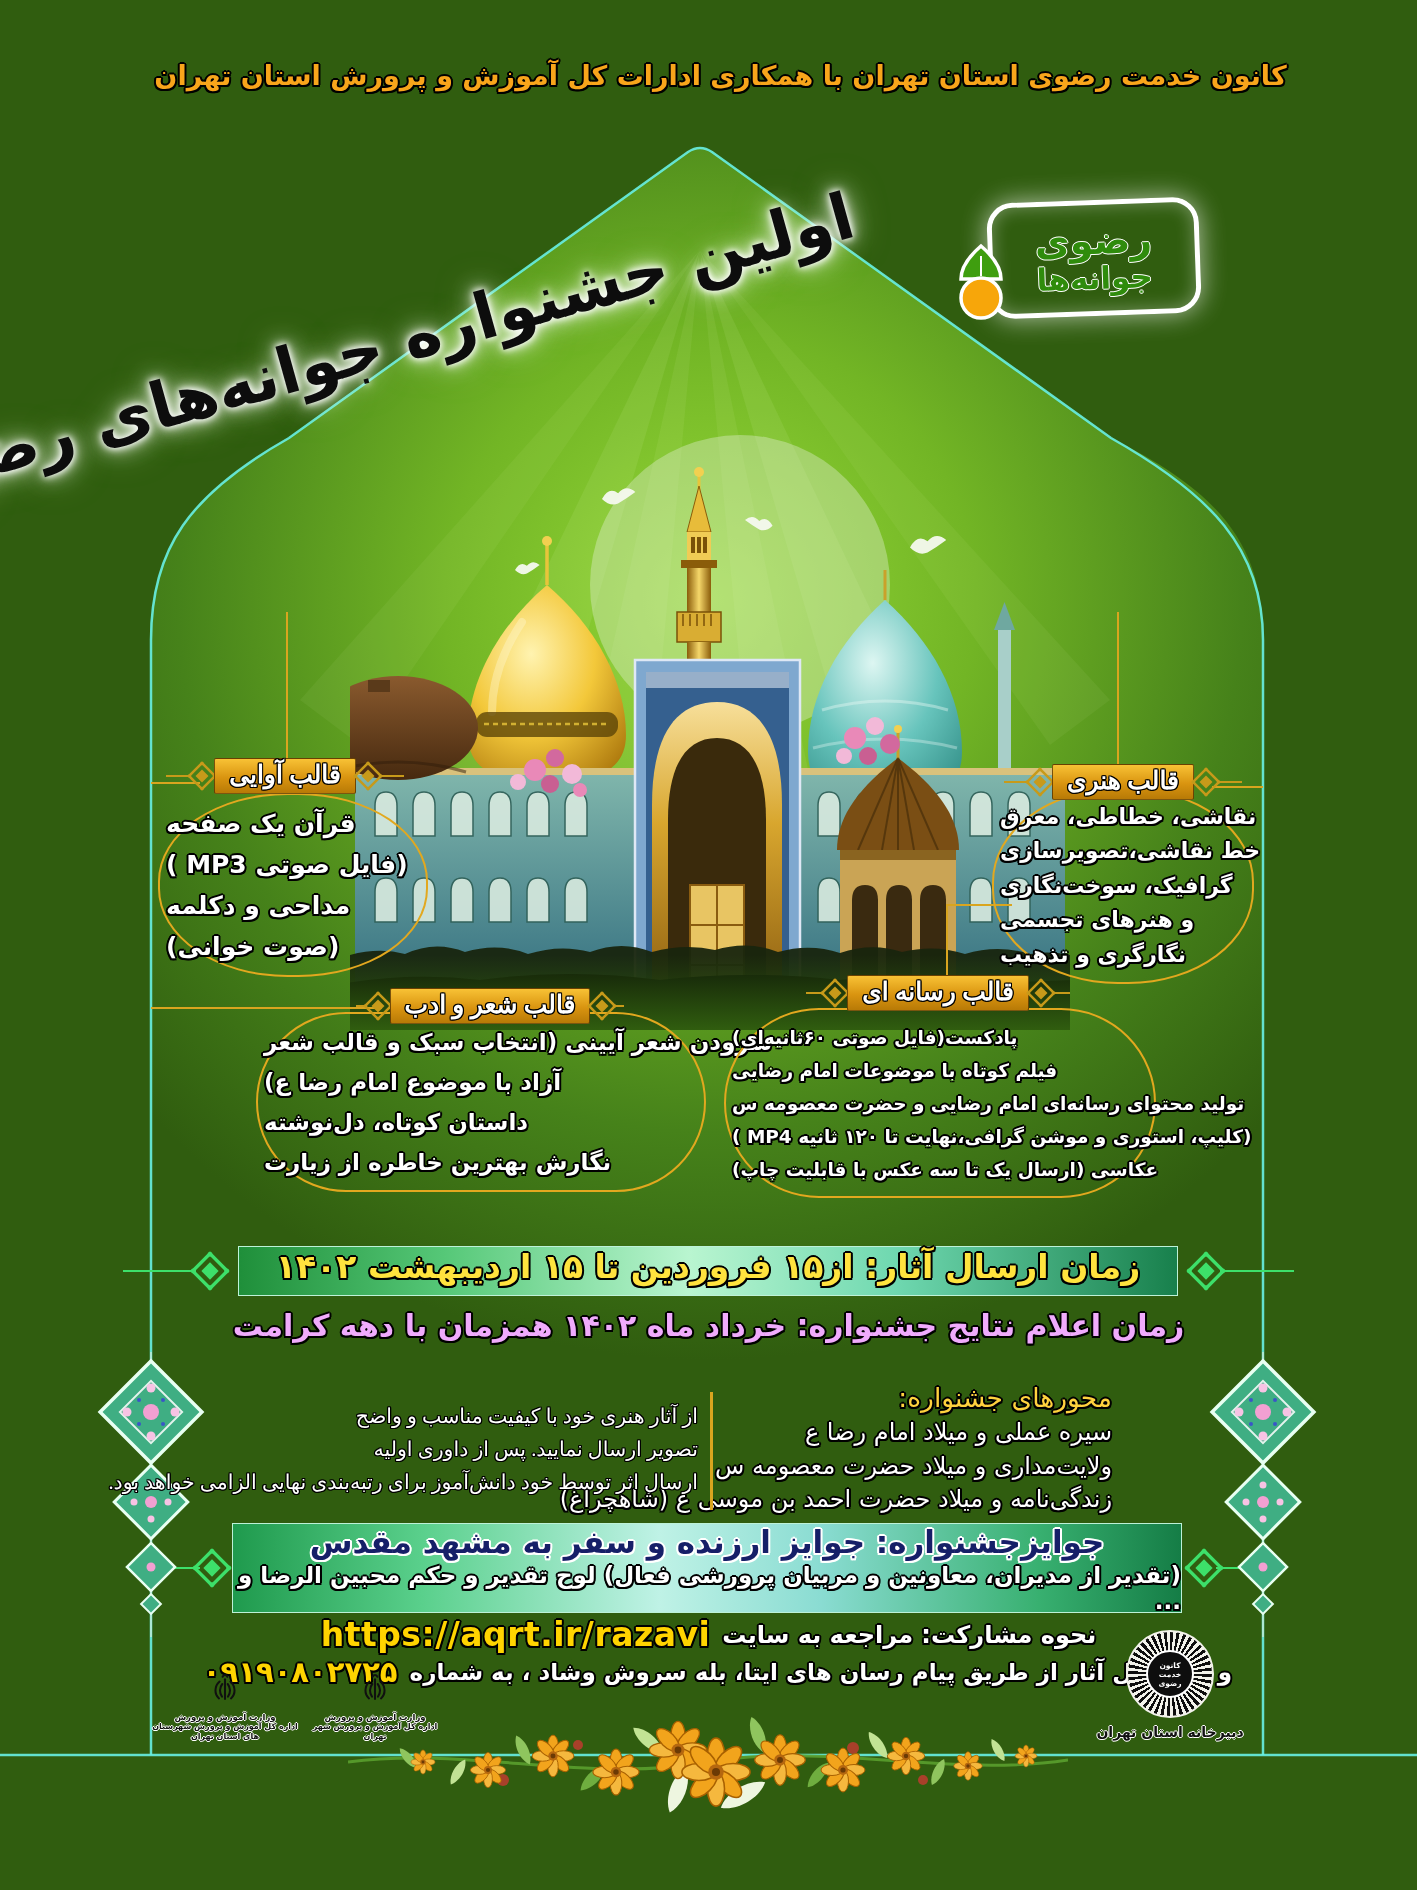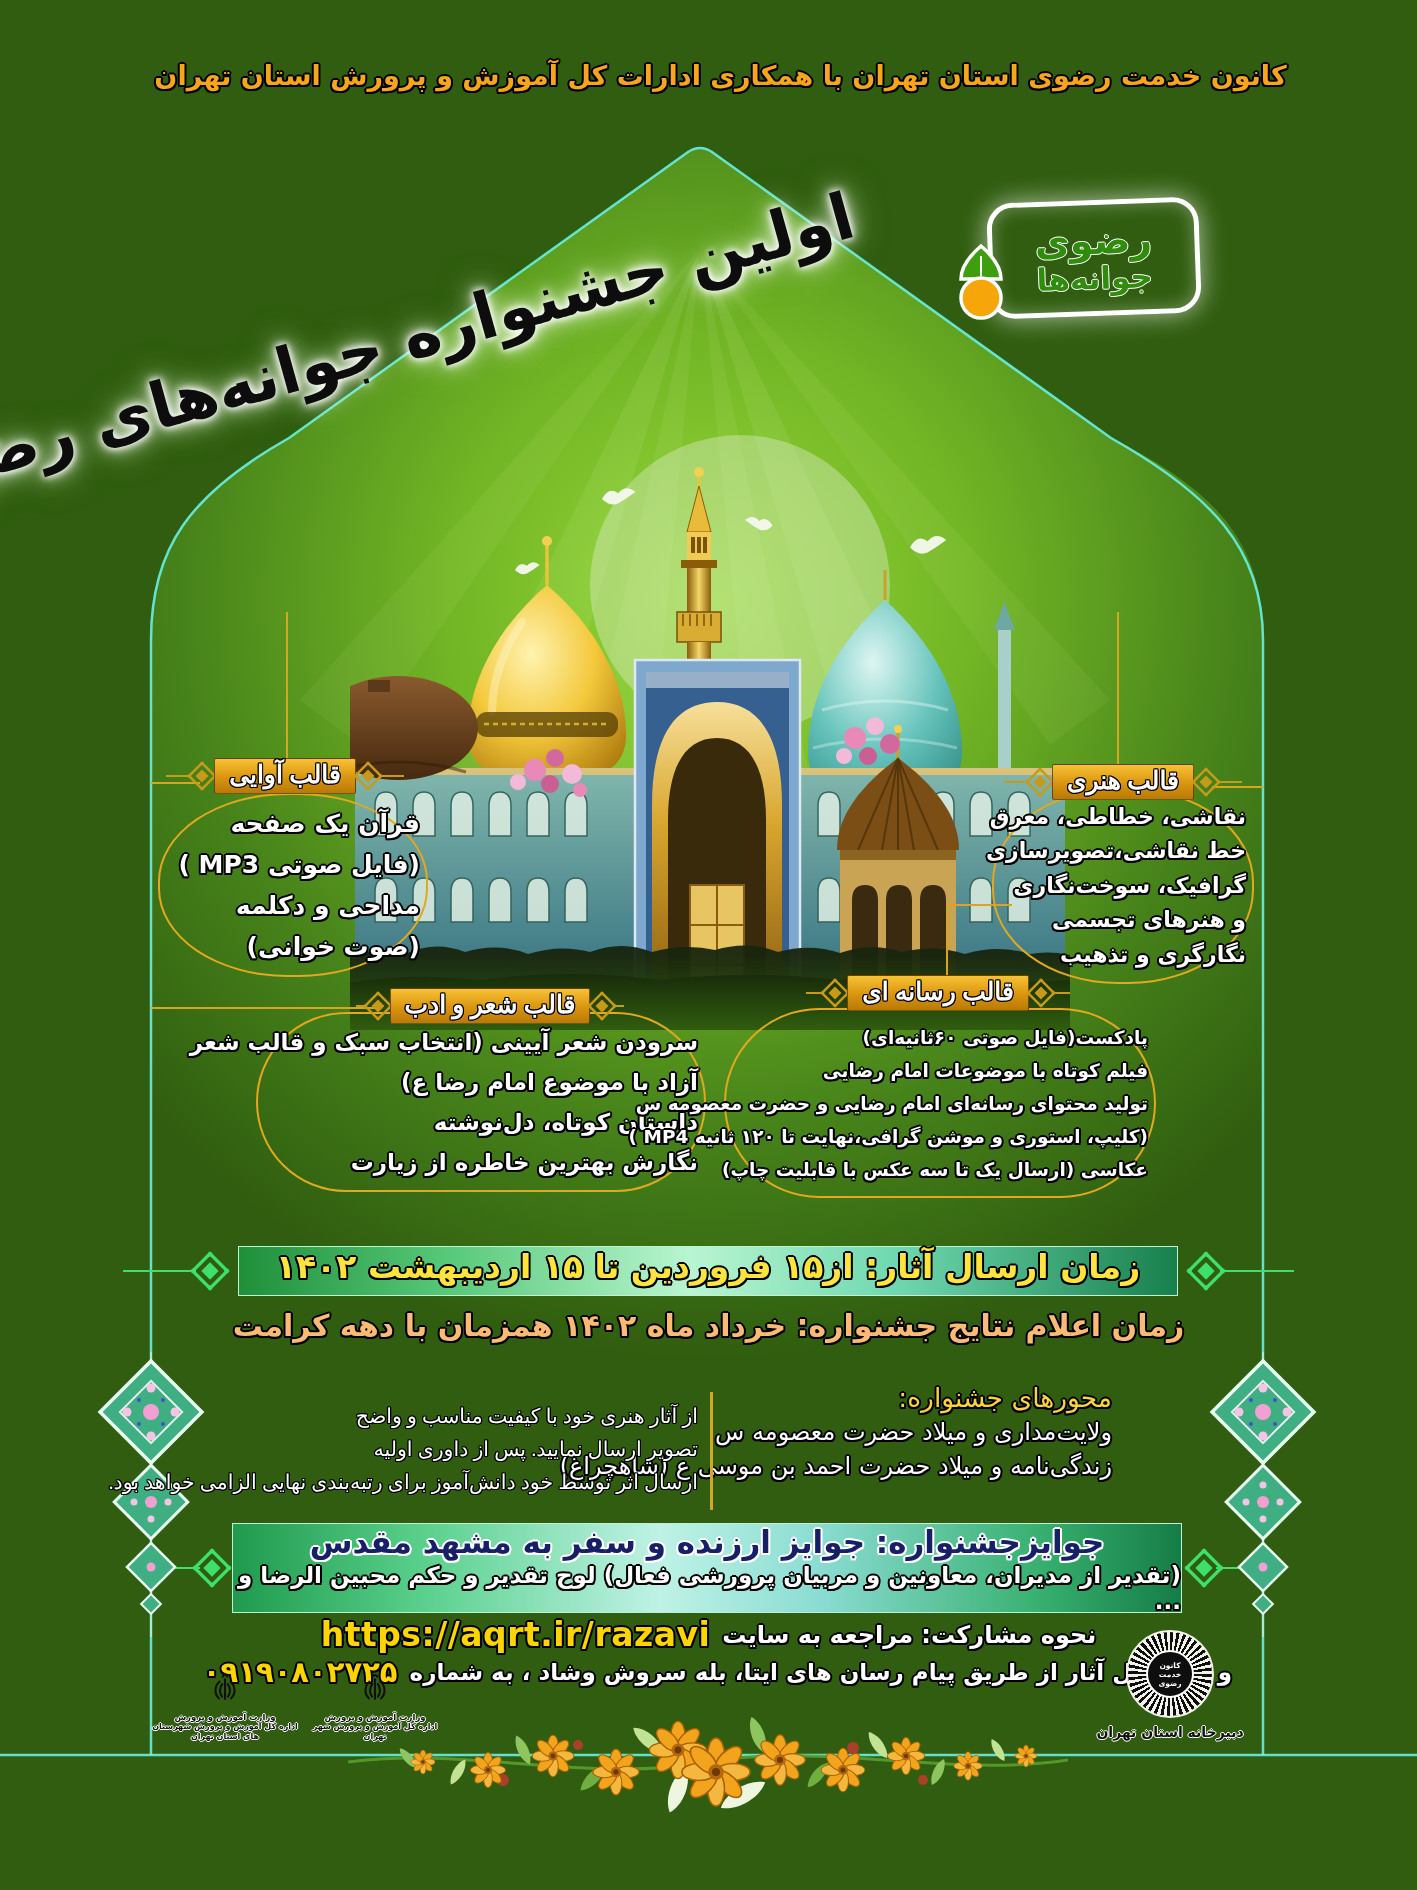--- a/index.html
+++ b/index.html
@@ -37,38 +37,38 @@
 
   
   .label-row { position:absolute; z-index:7; display:flex; align-items:center; justify-content:center; }
   .stub { width:24px; height:2px; background:#c79a1a; }
   .knot { width:30px; height:30px; color:#c79a1a; flex:0 0 auto; margin:0 -3px; }
   .cat-label { background:linear-gradient(180deg,#f8c235,#d99410 55%,#b87a06);
     border:1px solid rgba(70,40,0,.7); color:#fff; font-size:25px; padding:1px 14px 4px;
     white-space:nowrap; border-radius:2px; }
   .oval { position:absolute; z-index:6; border:2px solid #e2a81f; }
   .oval .txt { position:absolute; inset:6px; display:flex; flex-direction:column; justify-content:center;
-    align-items:flex-start; text-align:center; color:#fff; }
+    align-items:flex-end; text-align:center; color:#fff; }
   .oval .txt div { white-space:nowrap; }
   #oval-avaei  { left:158px; top:793px; width:270px; height:184px; border-radius:48%; }
   #oval-avaei .txt div  { font-size:25px; line-height:41px; }
   #oval-honari { left:992px; top:788px; width:262px; height:196px; border-radius:48%; }
   #oval-honari .txt div { font-size:22px; line-height:34.5px; }
   #oval-sher   { left:256px; top:1012px; width:450px; height:180px; border-radius:90px; }
   #oval-sher .txt div   { font-size:23px; line-height:40px; }
   #oval-resane { left:724px; top:1008px; width:432px; height:190px; border-radius:95px; }
   #oval-resane .txt div { font-size:18.5px; line-height:33px; }
 
   
   .date-band { position:absolute; z-index:7; left:238px; top:1246px; width:940px; height:50px;
     background:linear-gradient(90deg,#1f8f3a,#56c878 22%,#b9f5d0 48%,#6fd8b0 70%,#18804c);
     border:1px solid #bdf2d8; display:flex; align-items:flex-start; justify-content:center; }
   .date-band div { font-size:33px; color:#ffe33e; }
   .results-line { position:absolute; z-index:7; left:0; top:1308px; width:100%; text-align:center;
-    font-size:30px; color:#fdba74; }
+    font-size:30px; color:#f0abfc; }
 
   
   .axes-right { position:absolute; z-index:7; left:600px; top:1380px; width:512px; text-align:right; direction:rtl; }
   .axes-right .hd { font-size:26.5px; color:#ffd23e; line-height:36px; white-space:nowrap; }
   .axes-right .it { font-size:24px; color:#fff; line-height:33.5px; white-space:nowrap; }
   .axes-note { position:absolute; z-index:7; right:719px; top:1400px; width:560px; text-align:right; direction:rtl; }
   .axes-note div { font-size:20.5px; color:#fff; line-height:33px; white-space:nowrap; }
   .axes-divider { position:absolute; z-index:7; left:710px; top:1392px; width:2.5px; height:118px; background:#d9a51f; }
 
   
@@ -535,20 +535,21 @@
   </div>
 
   <div class="date-band">
     <div class="fa ob">زمان ارسال آثار: از۱۵ فروردین تا ۱۵ اردیبهشت ۱۴۰۲</div>
   </div>
 
   <div class="results-line fa ob">زمان اعلام نتایج جشنواره: خرداد ماه ۱۴۰۲ همزمان با دهه کرامت</div>
 
   <div class="axes-right">
     <div class="hd ob">محورهای جشنواره:</div>
+    <div class="it ob">سیره عملی و میلاد امام رضا ع</div>
     <div class="it ob">ولایت‌مداری و میلاد حضرت معصومه س</div>
     <div class="it ob">زندگی‌نامه و میلاد حضرت احمد بن موسی ع (شاهچراغ)</div>
   </div>
   <div class="axes-divider"></div>
   <div class="axes-note">
     <div class="obs">از آثار هنری خود با کیفیت مناسب و واضح</div>
     <div class="obs">تصویر ارسال نمایید. پس از داوری اولیه</div>
     <div class="obs">ارسال اثر توسط خود دانش‌آموز برای رتبه‌بندی نهایی الزامی خواهد بود.</div>
   </div>
 

